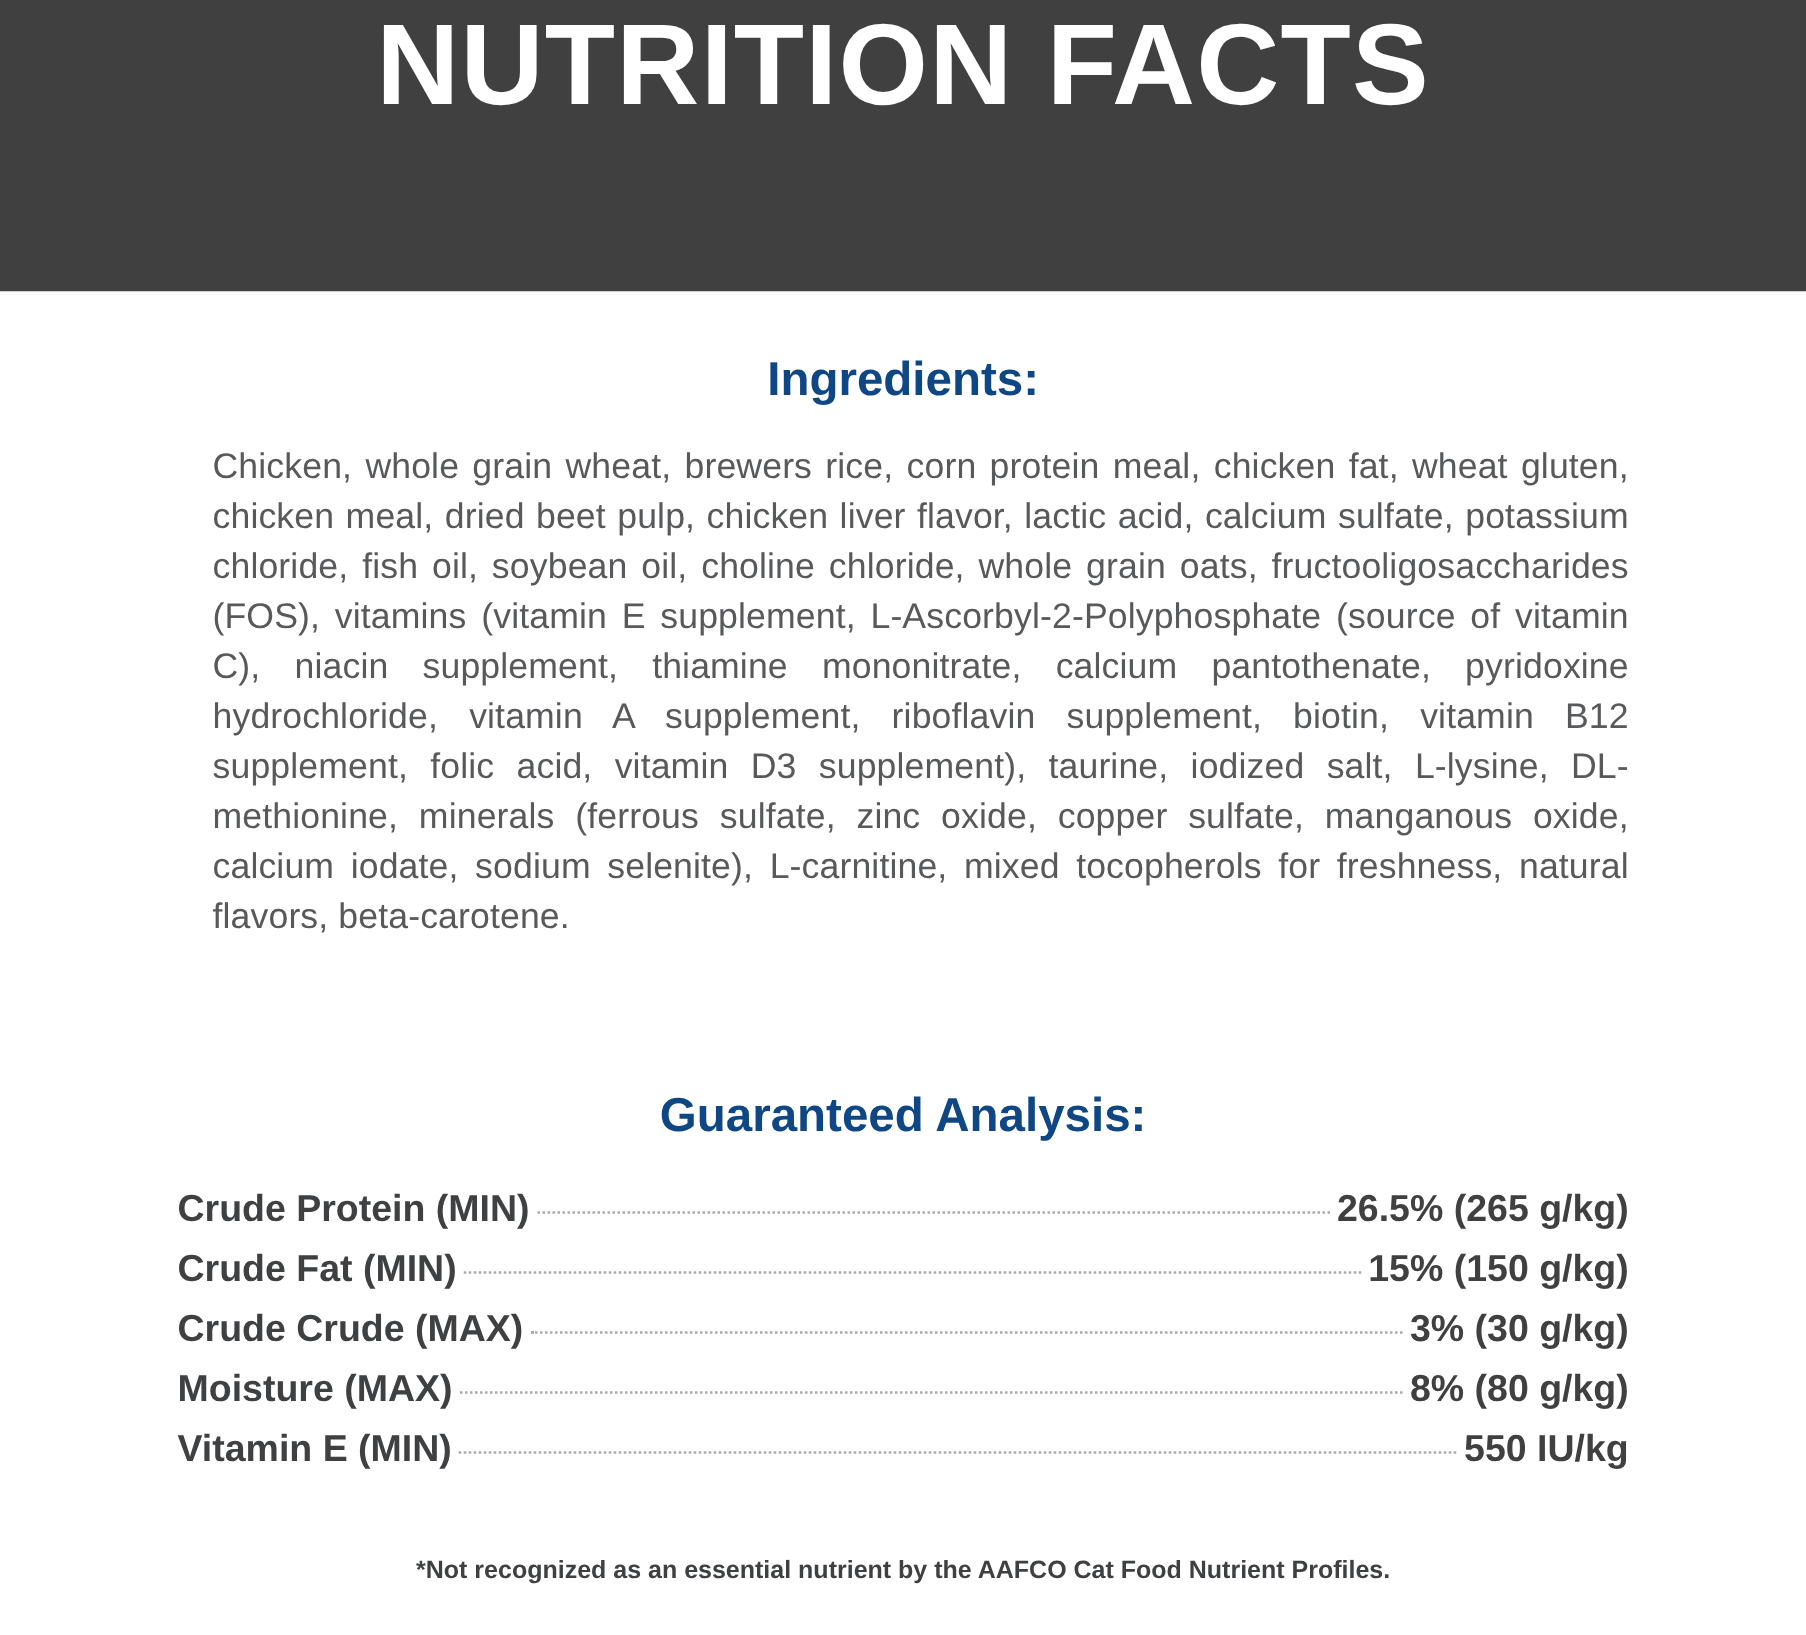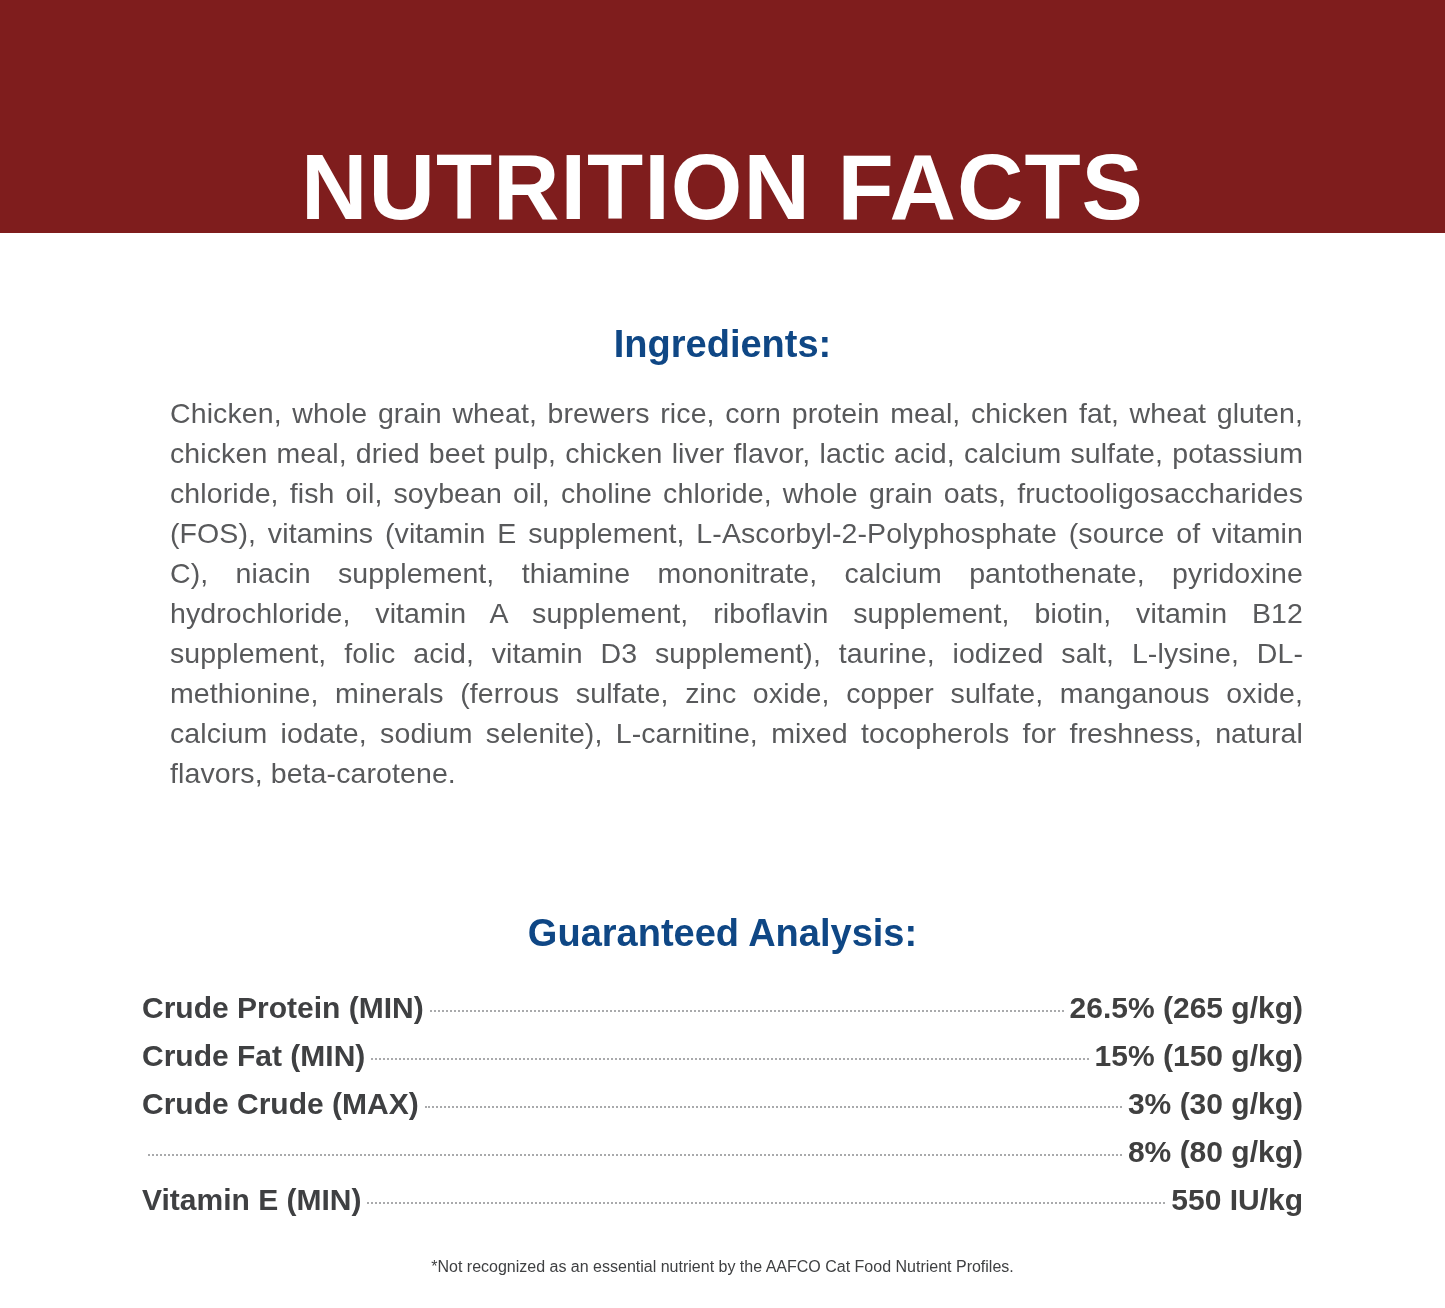--- a/index.html
+++ b/index.html
@@ -19,23 +19,23 @@
     position: relative;
     width: 1445px;
     height: 1308px;
     background: #ffffff;
   }
 
   
   .header-banner {
     width: 100%;
     height: 233px;
-    background: #7f1d1d;
+    background: #404040;
     display: flex;
-    align-items: flex-end;
+    align-items: flex-start;
     justify-content: center;
     box-sizing: border-box;
   }
   .header-title {
     color: #ffffff;
     font-size: 92px;
     font-weight: bold;
     letter-spacing: 1px;
     line-height: 1;
     text-align: center;
@@ -53,21 +53,21 @@
   .section-heading {
     color: #0f4785;
     font-size: 38px;
     font-weight: bold;
     text-align: center;
     margin: 0;
     line-height: 1;
   }
 
   .ingredients-heading {
-    padding-top: 92px;
+    padding-top: 52px;
   }
 
   .ingredients-body {
     margin-top: 30px;
     font-size: 28.5px;
     line-height: 40px;
     color: #58595b;
     text-align: justify;
     text-justify: inter-word;
     letter-spacing: 0.1px;
@@ -103,24 +103,24 @@
     min-width: 20px;
     height: 1px;
   }
   .analysis-value {
     font-weight: bold;
     color: #404040;
     flex: 0 0 auto;
   }
 
   .footnote {
-    margin-top: 34px;
+    margin-top: 61px;
     text-align: center;
-    font-size: 16px;
-    font-weight: normal;
+    font-size: 20px;
+    font-weight: bold;
     color: #3f4042;
   }
 </style>
 </head>
 <body>
 
 <div class="page">
 
   <div class="header-banner">
     <h1 class="header-title">NUTRITION FACTS</h1>
@@ -148,20 +148,21 @@
         <span class="analysis-value">15% (150 g/kg)</span>
       </div>
 
       <div class="analysis-row">
         <span class="analysis-label">Crude Crude (MAX)</span>
         <span class="analysis-dots"></span>
         <span class="analysis-value">3% (30 g/kg)</span>
       </div>
 
       <div class="analysis-row">
+        <span class="analysis-label">Moisture (MAX)</span>
         <span class="analysis-dots"></span>
         <span class="analysis-value">8% (80 g/kg)</span>
       </div>
 
       <div class="analysis-row">
         <span class="analysis-label">Vitamin E (MIN)</span>
         <span class="analysis-dots"></span>
         <span class="analysis-value">550 IU/kg</span>
       </div>
 

